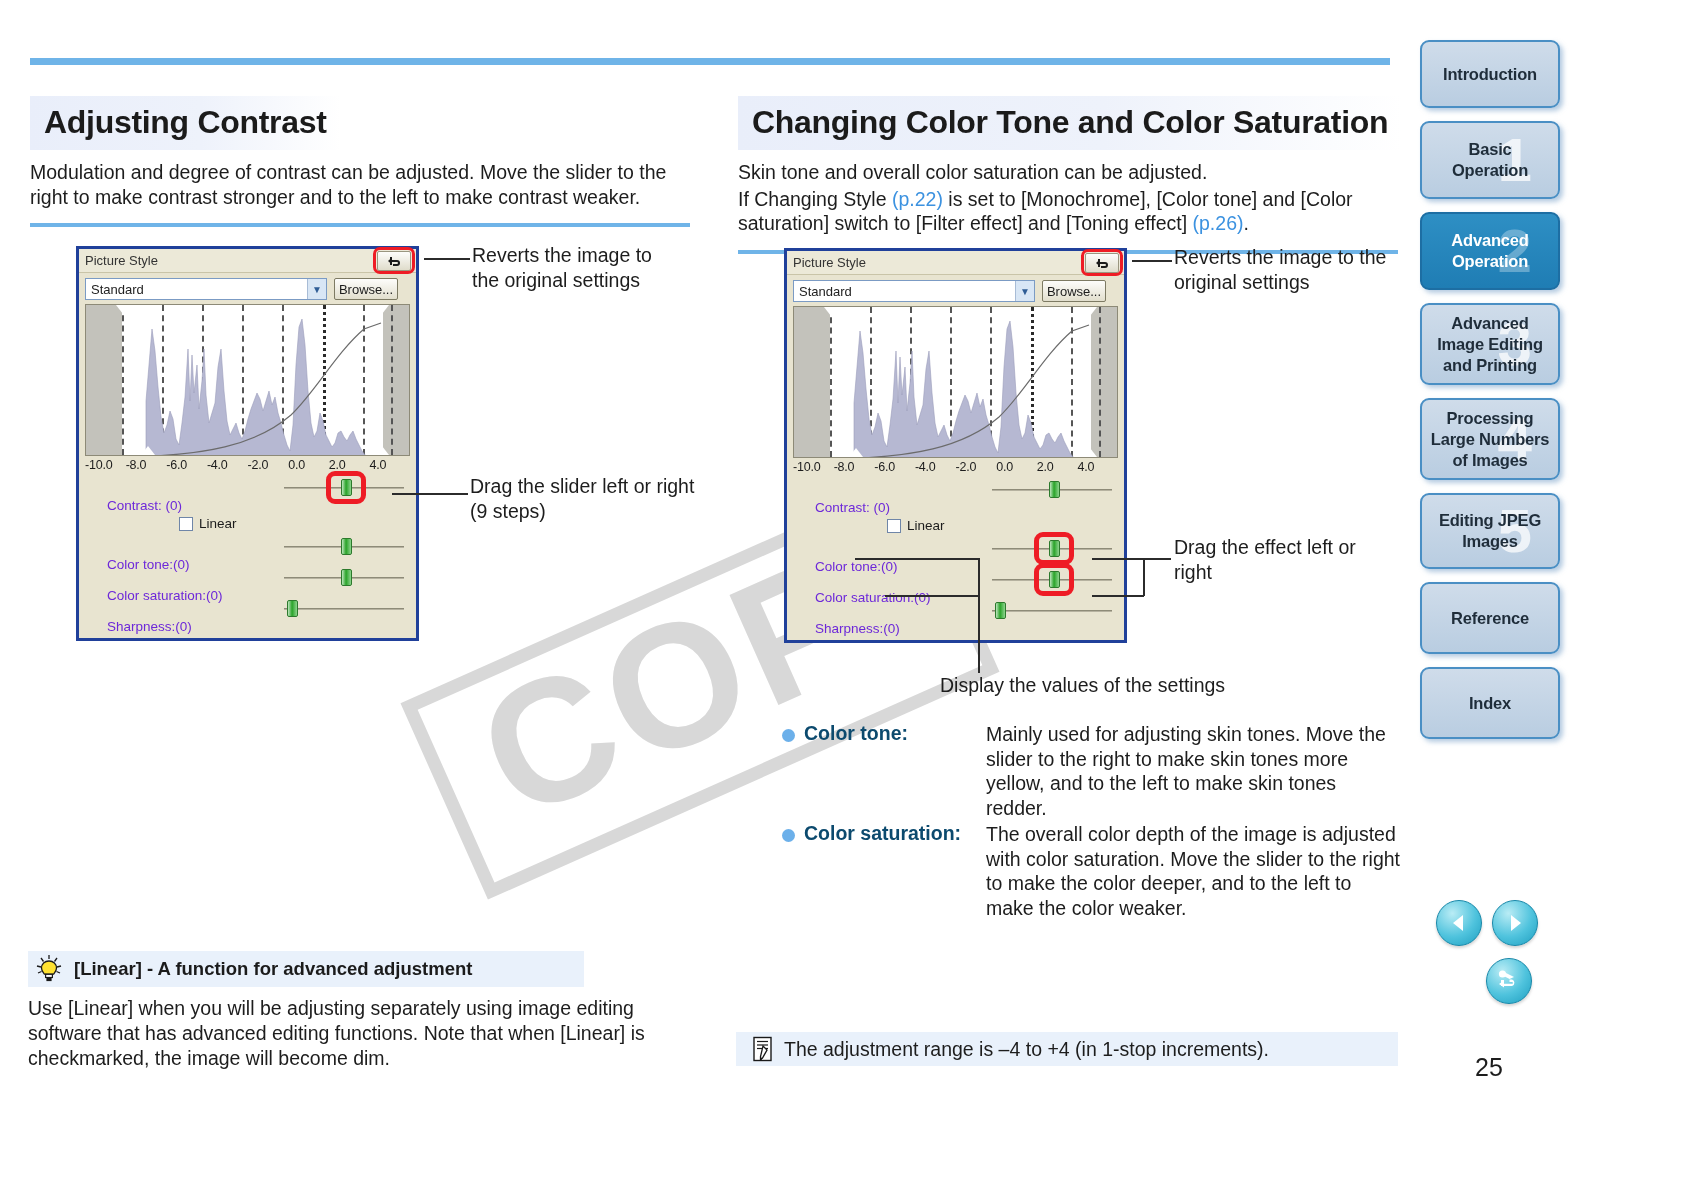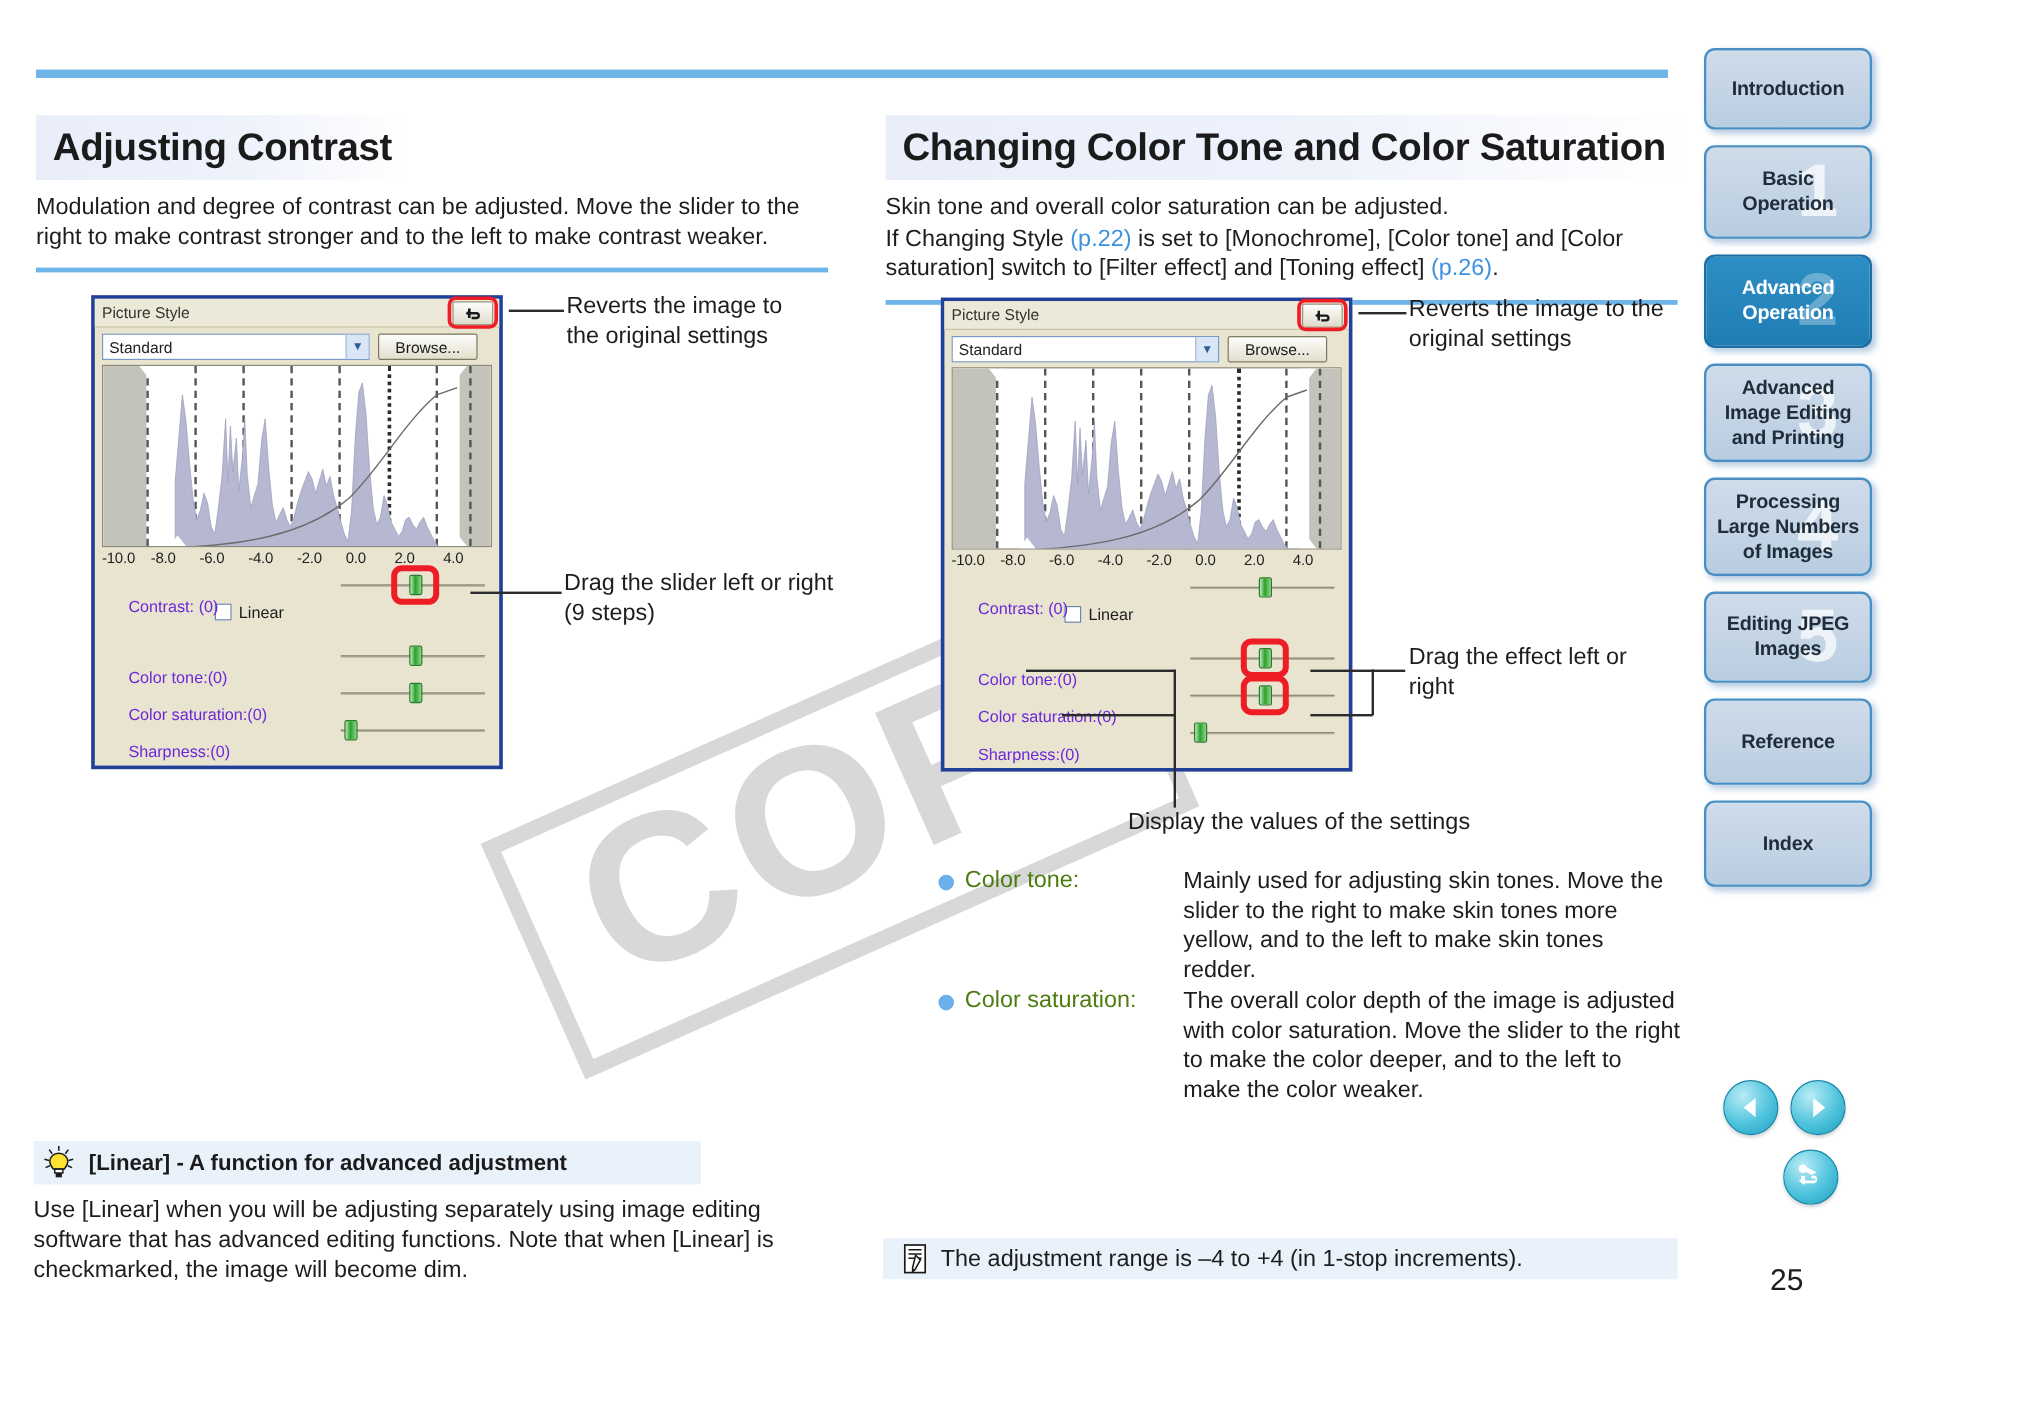--- a/index.html
+++ b/index.html
@@ -102,21 +102,21 @@
     display: flex; align-items: center; justify-content: space-between;
     font-size: 13px; color: #222; padding-left: 5px;
   }
   .combo-arrow {
     width: 19px; height: 20px; background: #d8e6f5;
     border-left: 1px solid #a8bcd6;
     display: flex; align-items: center; justify-content: center;
     color: #2f5d96; font-size: 10px;
   }
   .browse-btn {
-    width: 83px; height: 22px;
+    width: 64px; height: 22px;
     background: linear-gradient(to bottom,#fdfdfb,#e2dfcd);
     border: 1px solid #7d7a63; border-radius: 2px;
     font-size: 13px; color: #1c1c1c;
     display: flex; align-items: center; justify-content: center;
   }
 
   
   .hist-wrap {
     margin: 0 6px; height: 152px; background: #ffffff;
     border: 1px solid #8d8a77; position: relative; overflow: hidden;
@@ -154,21 +154,21 @@
   .slider-thumb {
     position: absolute; width: 11px; height: 17px;
     background: linear-gradient(to right,#bfe6bf,#29a329 45%,#8ed48e);
     border: 1px solid #2c7a2c; border-radius: 2px;
   }
   .thumb-ring {
     position: absolute; width: 40px; height: 33px;
     border: 5px solid #ee1c25; border-radius: 9px;
   }
   .checkbox-row {
-    display: flex; align-items: flex-start; gap: 6px;
+    display: flex; align-items: flex-end; gap: 6px;
     padding-left: 100px; height: 28px;
   }
   .cbox {
     width: 14px; height: 14px; background: #fff;
     border: 1px solid #6f86a8;
   }
   .cbox-label { font-size: 13.5px; color: #1c1c1c; }
 
   
   .callout {
@@ -205,21 +205,21 @@
   .bulb { position: relative; width: 30px; height: 30px; margin-left: 6px; }
 
   
   .bullets { position: absolute; left: 782px; top: 722px; width: 620px; z-index: 5; }
   .bullet-row { display: flex; margin-bottom: 2px; }
   .bdot {
     width: 13px; height: 13px; border-radius: 50%;
     background: #6cb0ea; margin-top: 7px; flex: none;
   }
   .bterm {
-    font-size: 19.5px; font-weight: normal; color: #4d7c0f;
+    font-size: 19.5px; font-weight: bold; color: #0c4a6e;
     margin-left: 9px; white-space: nowrap;
   }
   .bdesc { font-size: 19.5px; line-height: 24.5px; color: #1d1d1d; }
   .bterm-fixed { width: 182px; flex: none; }
 
   
   .sidebar { position: absolute; left: 1420px; top: 40px; width: 142px; z-index: 6; }
   .tab {
     position: relative; width: 140px;
     border: 2px solid #4a8fc4; border-radius: 9px;

